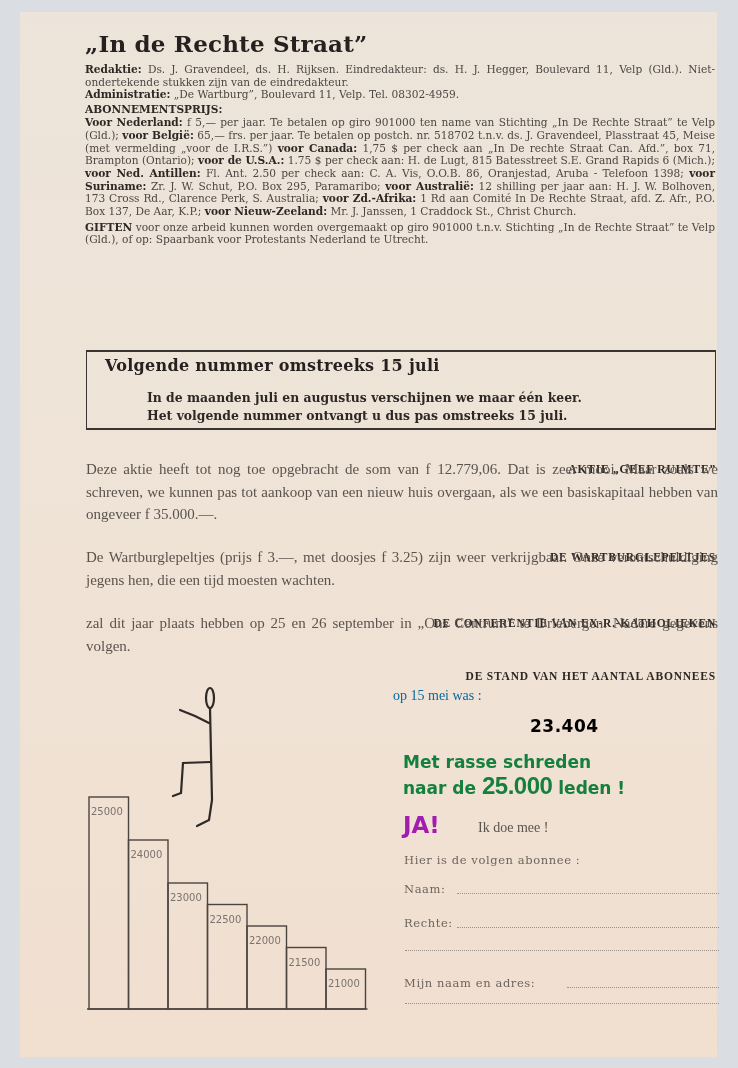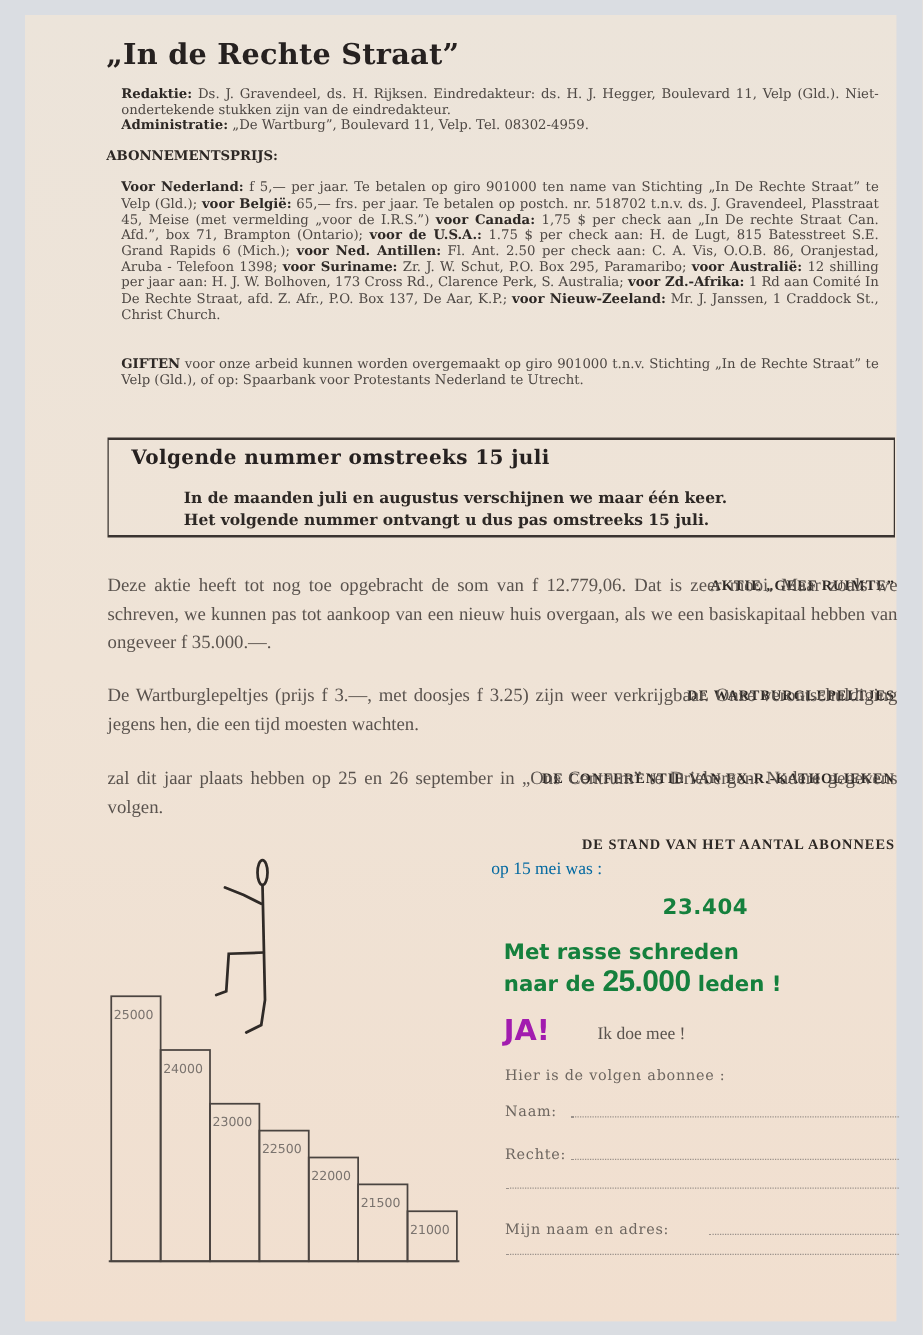--- a/index.html
+++ b/index.html
@@ -13,21 +13,21 @@
     background: #efe3d8;
     background-image: linear-gradient(180deg, #ece4da 0%, #efe3d6 50%, #f1dfcf 100%);
   }
   .masthead { position: absolute; left: 85px; top: 30px; width: 630px; color: #2a2522; }
   .title {
     font-family: "DejaVu Serif", serif; font-weight: bold; font-size: 23px;
     letter-spacing: 0.2px; margin: 0 0 6px 0; color: #262120;
   }
   .mast-text {
     font-family: "DejaVu Serif", serif; font-size: 10.6px; line-height: 12.7px;
-    color: #4d4743; text-align: justify; margin: 12px;
+    color: #4d4743; text-align: justify; margin: 0;
   }
   .mast-text b { color: #2d2825; }
   .mast-head { font-family: "DejaVu Serif", serif; font-weight: bold; font-size: 10.6px; color: #2d2825; margin-top: 2px; line-height: 13px; }
   .gap { height: 3px; }
 
   .notice {
     position: absolute; left: 86px; top: 350px; width: 628px; height: 76px;
     border-top: 2px solid #3a3431; border-bottom: 2px solid #3a3431;
     border-left: 1px solid #3a3431; border-right: 1px solid #3a3431;
   }
@@ -52,21 +52,21 @@
     font-family: "Liberation Serif", serif; font-size: 15px; line-height: 22.5px;
     color: #5a534e; text-align: justify; margin: 0;
   }
 
   .stand-head {
     position: absolute; right: 22px; top: 670px;
     font-family: "Liberation Serif", serif; font-weight: bold; font-size: 11.5px;
     letter-spacing: 0.8px; color: #2d2825;
   }
   .stand-sub { position: absolute; left: 393px; top: 688px; font-family: "Liberation Serif", serif; font-size: 14px; color: #0369a1; }
-  .count { position: absolute; left: 530px; top: 716px; font-family: "DejaVu Sans", sans-serif; font-weight: bold; font-size: 17px; color: #15803d; letter-spacing: 0.5px; }
+  .count { position: absolute; left: 530px; top: 716px; font-family: "DejaVu Sans", sans-serif; font-weight: bold; font-size: 17px; color: #000000; letter-spacing: 0.5px; }
   .slogan { position: absolute; left: 403px; top: 750px; font-family: "DejaVu Sans", sans-serif; font-weight: bold; font-size: 17px; line-height: 24px; color: #15803d; }
   .slogan .big { font-family: "Liberation Sans", sans-serif; font-size: 24px; letter-spacing: -0.5px; }
   .ja { position: absolute; left: 403px; top: 812px; font-family: "DejaVu Sans", sans-serif; font-weight: bold; font-size: 23px; color: #a21caf; }
   .ja-sub { position: absolute; left: 478px; top: 820px; font-family: "Liberation Serif", serif; font-size: 14px; color: #5a534e; }
   .form-label {
     position: absolute; left: 404px;
     font-family: "DejaVu Serif", serif; font-size: 11.5px; letter-spacing: 0.6px; color: #6c655f;
   }
   .form-line {
     position: absolute; border-bottom: 1px dotted #9a918a; height: 0;

